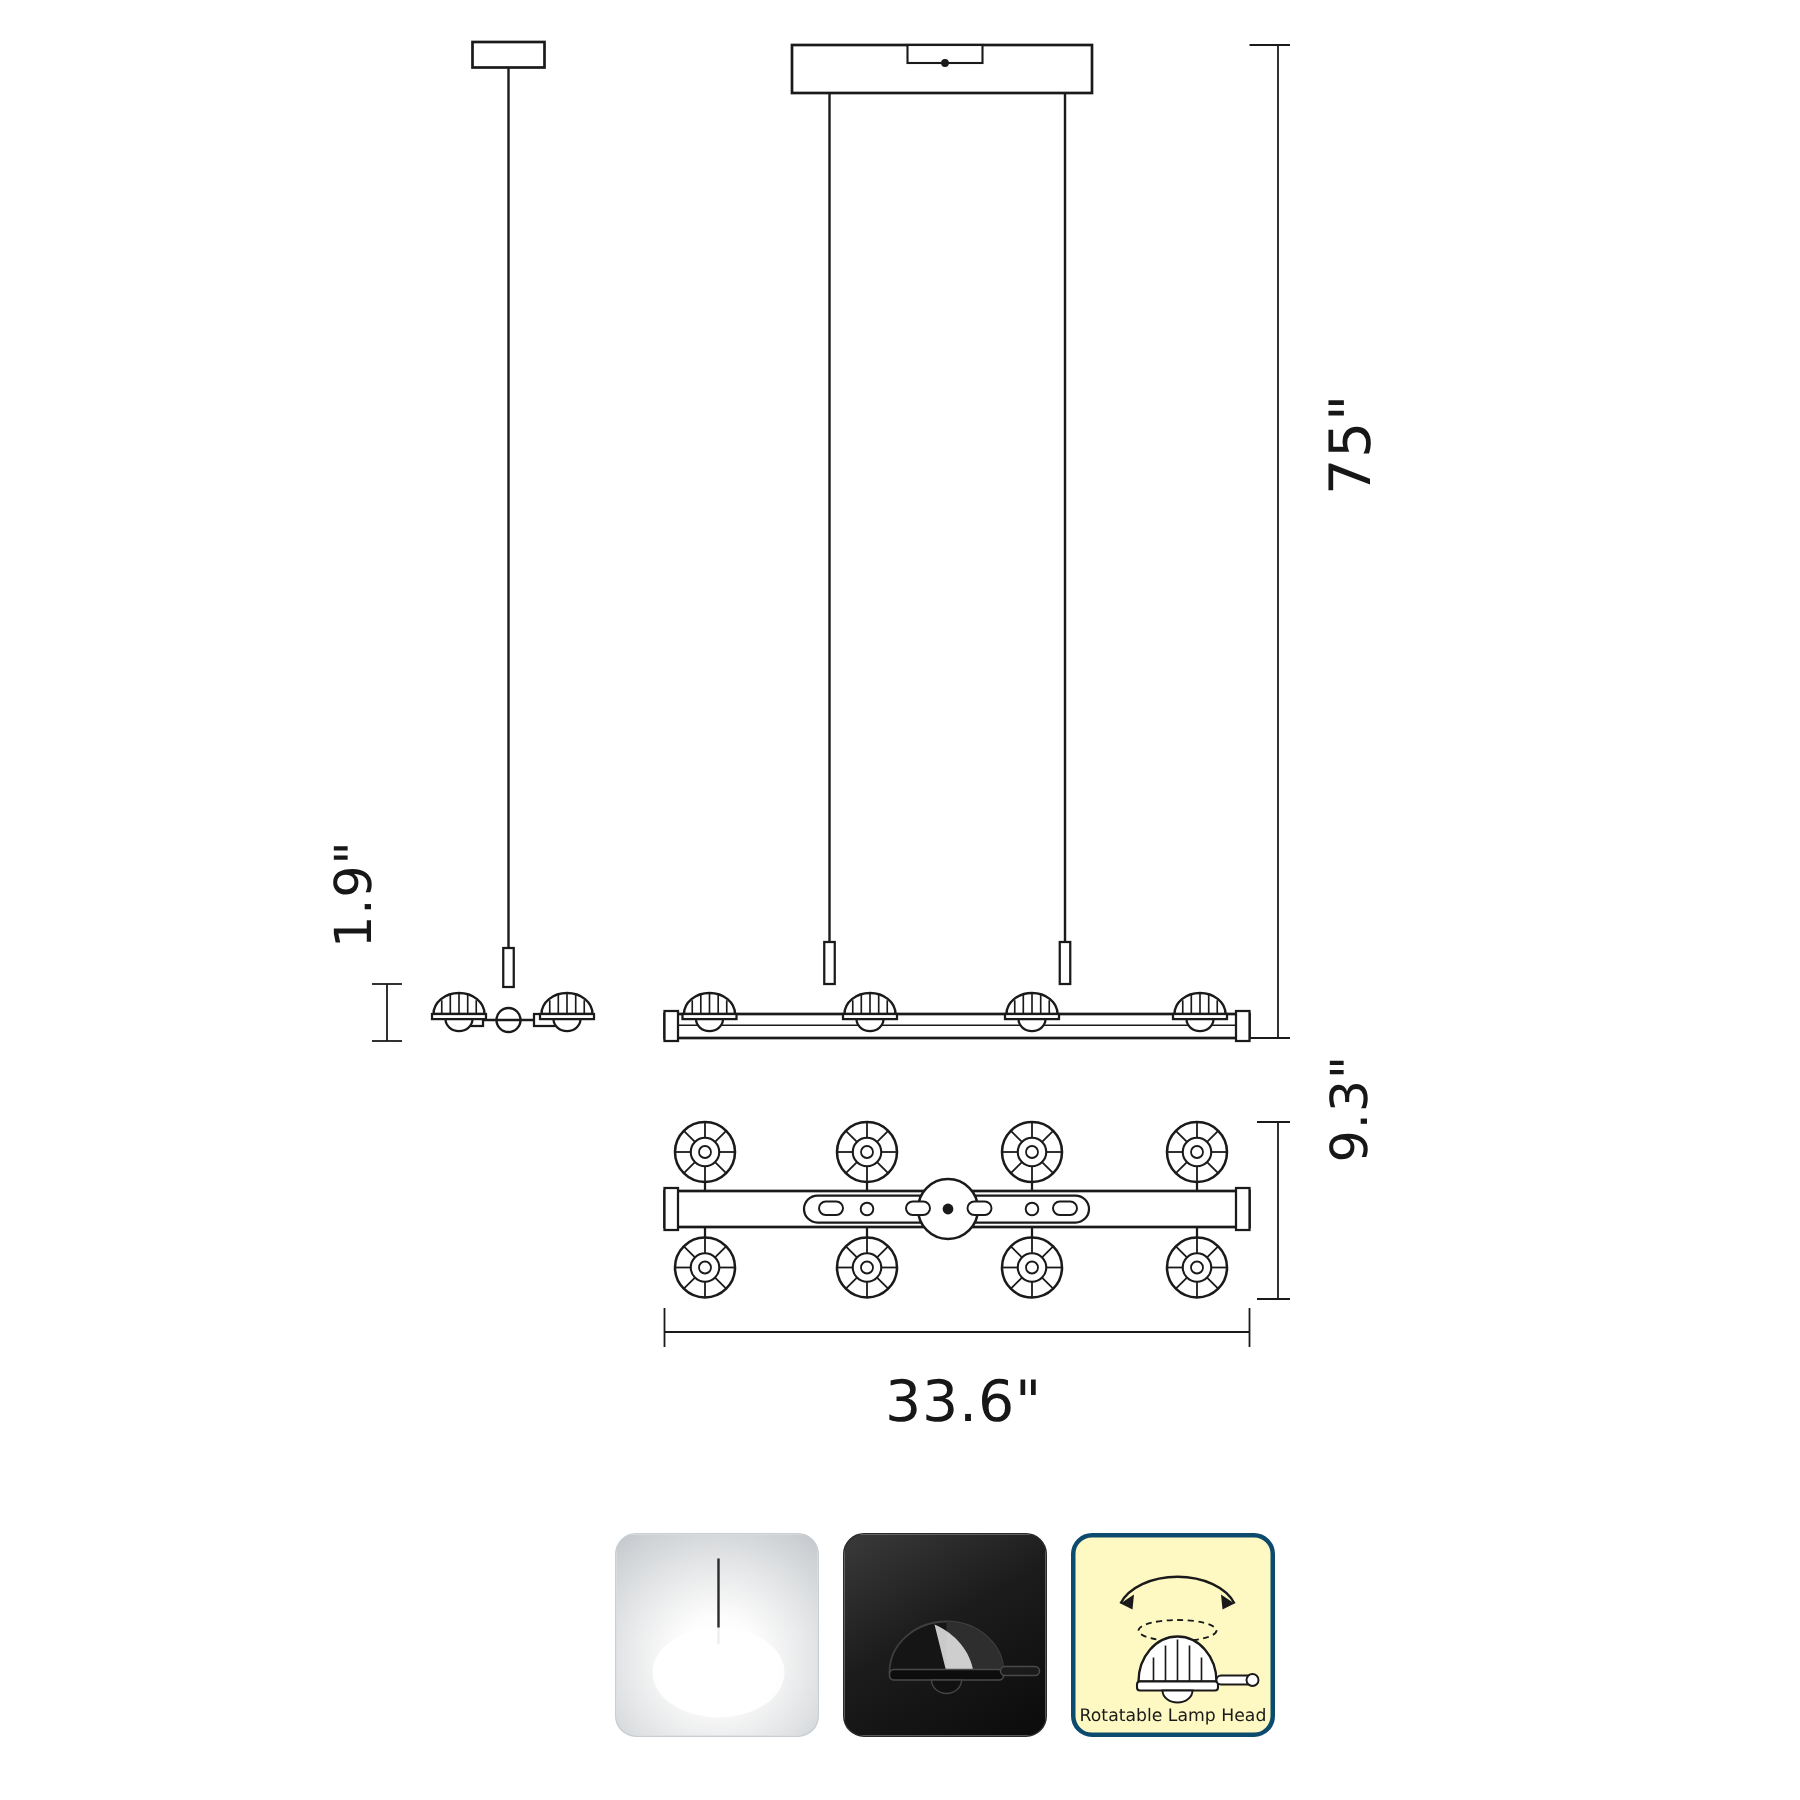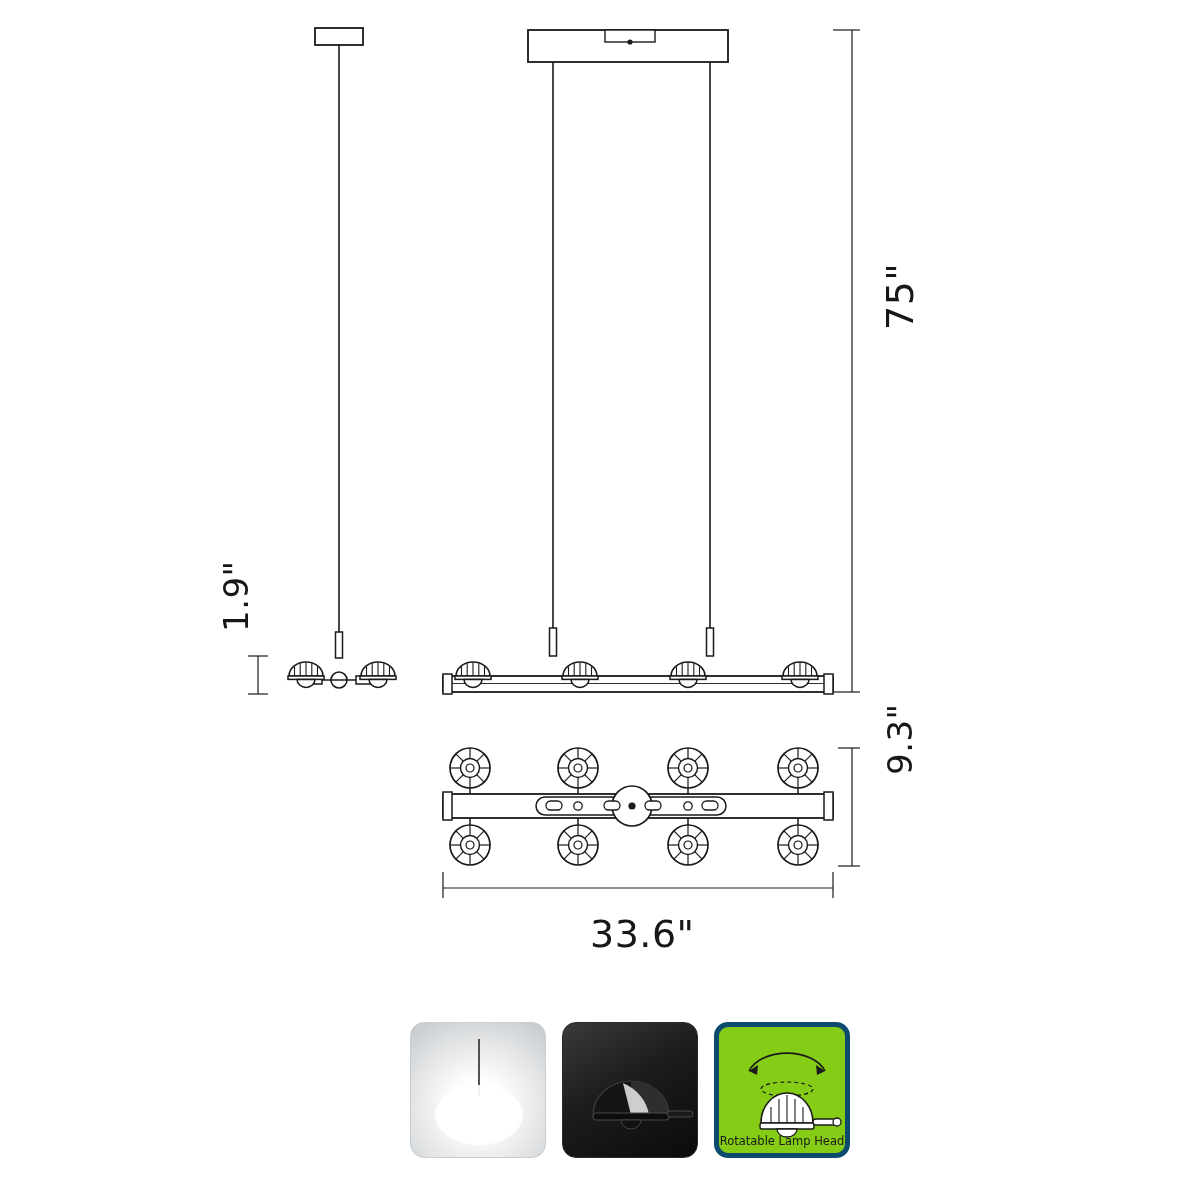--- a/index.html
+++ b/index.html
@@ -73,22 +73,22 @@
   }
   .card-glow {
     background: radial-gradient(circle at 50% 62%, #ffffff 0%, #fdfdfd 26%, #e8e9ea 55%, #cfd3d6 85%, #c3c7cb 100%);
     border: 1px solid #c9ced2;
   }
   .card-dark {
     background: linear-gradient(150deg, #3a3a3a 0%, #1c1c1c 45%, #0b0b0b 100%);
     border: 1px solid #2b2b2b;
   }
   .card-rotate {
-    background: #84cc16;
-    border: 5px solid #0c4a6e;
+    background: #fef9c3;
+    border: 3px solid #0c4a6e;
   }
   .feature-caption {
     position: absolute;
     left: 0;
     right: 0;
     bottom: 5px;
     text-align: center;
     font-size: 11.5px;
     color: #1a1a1a;
     font-family: "DejaVu Sans", sans-serif;

